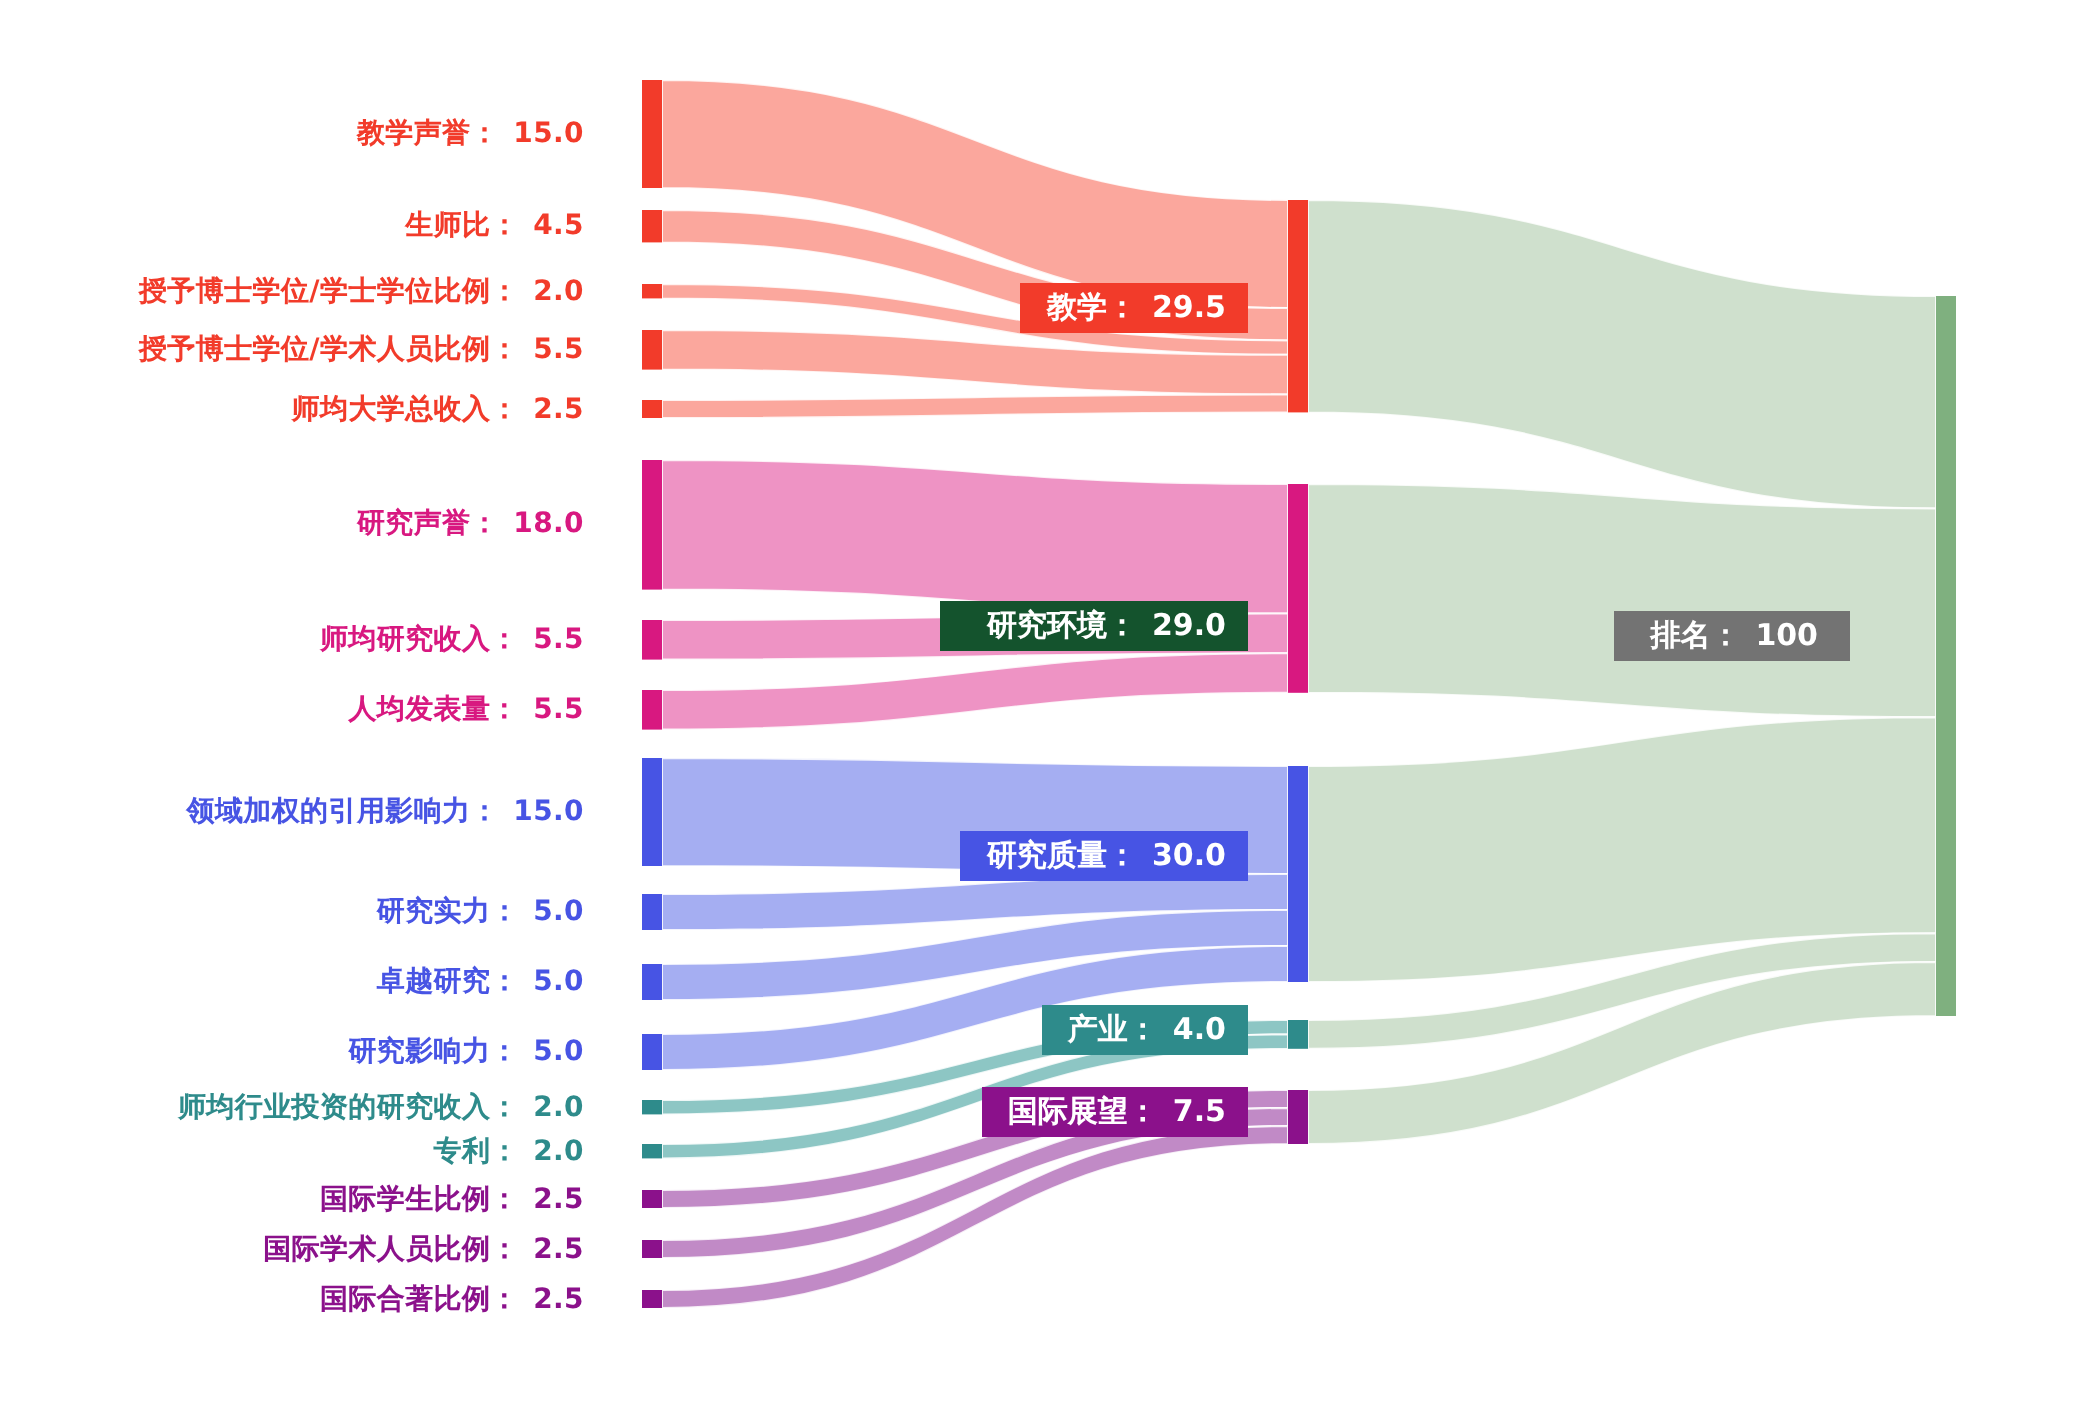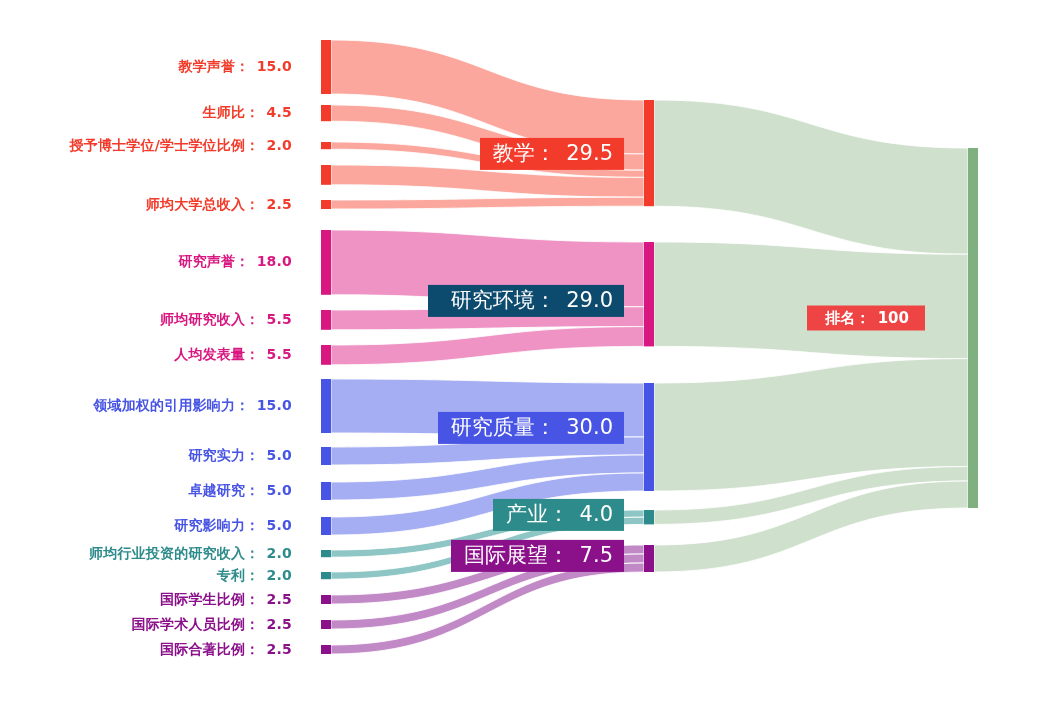--- a/index.html
+++ b/index.html
@@ -14,22 +14,22 @@
     font-size:14px;
     font-weight:bold;
     white-space:nowrap;
     letter-spacing:0.2px;
   }
   .mid-box{
     position:absolute;
     right:396px;
     transform:translateY(-50%);
     color:#ffffff;
-    font-size:21px;
-    font-weight:normal;
+    font-size:15px;
+    font-weight:bold;
     white-space:nowrap;
     padding:3px 11px 4px 13px;
     line-height:1.2;
   }
   .rank-box{
     position:absolute;
     right:95px;
     transform:translateY(-50%);
     color:#ffffff;
     font-size:15px;
@@ -87,33 +87,34 @@
       <rect x="644" y="242" width="10" height="104.4" fill="#d81880"></rect>
       <rect x="644" y="383" width="10" height="108" fill="#4754e4"></rect>
       <rect x="644" y="510" width="10" height="14.4" fill="#2e8b8b"></rect>
       <rect x="644" y="545" width="10" height="27" fill="#8b118b"></rect>
       <rect x="968" y="148" width="10" height="360" fill="#7fb07f"></rect>
     </svg>
   <div id="labels">
       <div class="left-label" style="top: 67px; color: rgb(242, 59, 42);">教学声誉： 15.0</div>
       <div class="left-label" style="top: 113.1px; color: rgb(242, 59, 42);">生师比： 4.5</div>
       <div class="left-label" style="top: 145.6px; color: rgb(242, 59, 42);">授予博士学位/学士学位比例： 2.0</div>
+      <div class="left-label" style="top: 174.9px; color: rgb(242, 59, 42);">授予博士学位/学术人员比例： 5.5</div>
       <div class="left-label" style="top: 204.5px; color: rgb(242, 59, 42);">师均大学总收入： 2.5</div>
       <div class="left-label" style="top: 262.4px; color: rgb(216, 24, 128); text-align: center;">研究声誉： 18.0</div>
       <div class="left-label" style="top: 319.9px; color: rgb(216, 24, 128);">师均研究收入： 5.5</div>
       <div class="left-label" style="top: 354.9px; color: rgb(216, 24, 128);">人均发表量： 5.5</div>
       <div class="left-label" style="top: 406px; color: rgb(71, 84, 228);">领域加权的引用影响力： 15.0</div>
       <div class="left-label" style="top: 456px; color: rgb(71, 84, 228);">研究实力： 5.0</div>
       <div class="left-label" style="top: 491px; color: rgb(71, 84, 228);">卓越研究： 5.0</div>
       <div class="left-label" style="top: 526px; color: rgb(71, 84, 228);">研究影响力： 5.0</div>
       <div class="left-label" style="top: 553.6px; color: rgb(46, 139, 139);">师均行业投资的研究收入： 2.0</div>
       <div class="left-label" style="top: 575.6px; color: rgb(46, 139, 139);">专利： 2.0</div>
       <div class="left-label" style="top: 599.5px; color: rgb(139, 17, 139);">国际学生比例： 2.5</div>
       <div class="left-label" style="top: 624.5px; color: rgb(139, 17, 139); padding-left: 24px;">国际学术人员比例： 2.5</div>
       <div class="left-label" style="top: 649.5px; color: rgb(139, 17, 139);">国际合著比例： 2.5</div>
       <div class="mid-box" style="top: 154.1px; background: rgb(242, 59, 42);">教学： 29.5</div>
-      <div class="mid-box" style="top: 301px; background: #0c4a6e; padding-left: 23px;">研究环境： 29.0</div>
+      <div class="mid-box" style="top: 313px; background: #14532d; padding-left: 23px;">研究环境： 29.0</div>
       <div class="mid-box" style="top: 428px; background: rgb(71, 84, 228); text-align: right;">研究质量： 30.0</div>
       <div class="mid-box" style="top: 515.2px; background: rgb(46, 139, 139);">产业： 4.0</div>
       <div class="mid-box" style="top: 555.5px; background: rgb(139, 17, 139); text-align: right;">国际展望： 7.5</div>
-      <div class="rank-box" style="top: 318px; background: #ef4444;">排名： 100</div>
+      <div class="rank-box" style="top: 318px; background: #737373;">排名： 100</div>
     </div>
 </div>
 
 </body></html>

